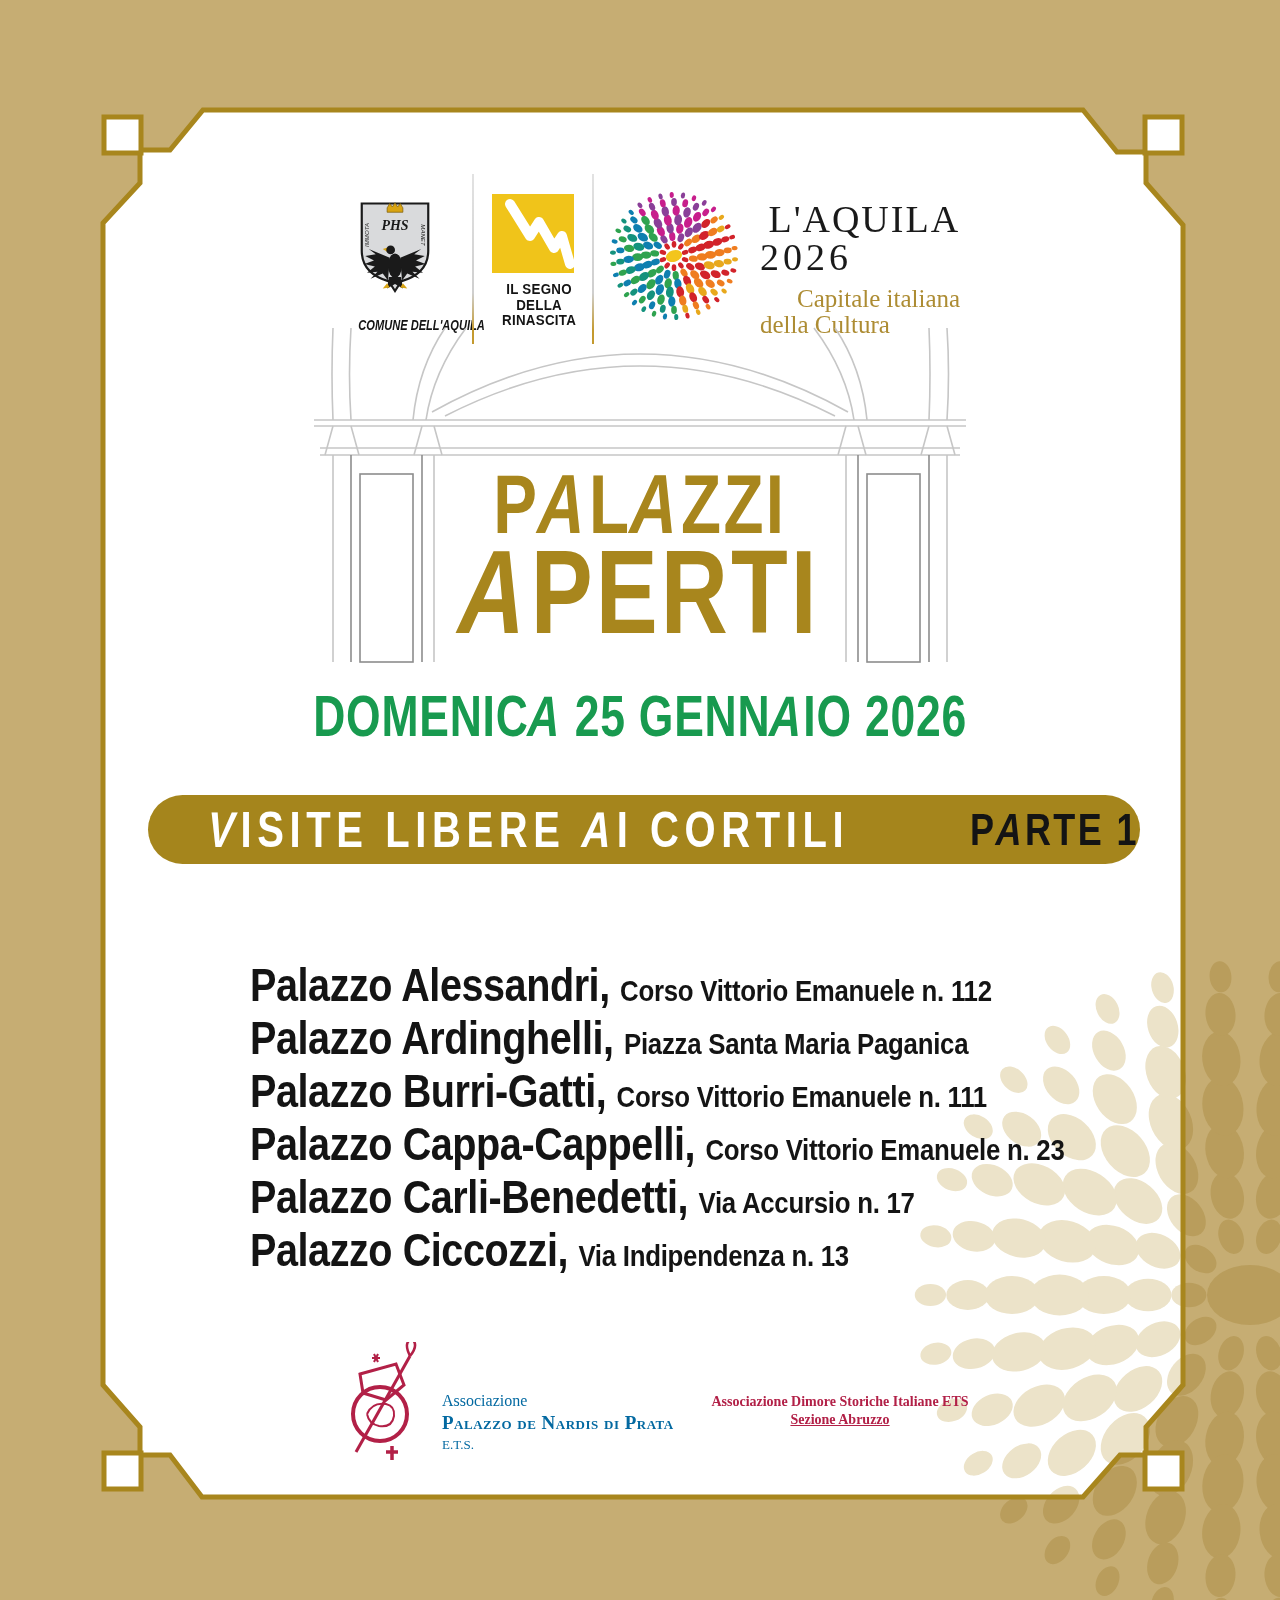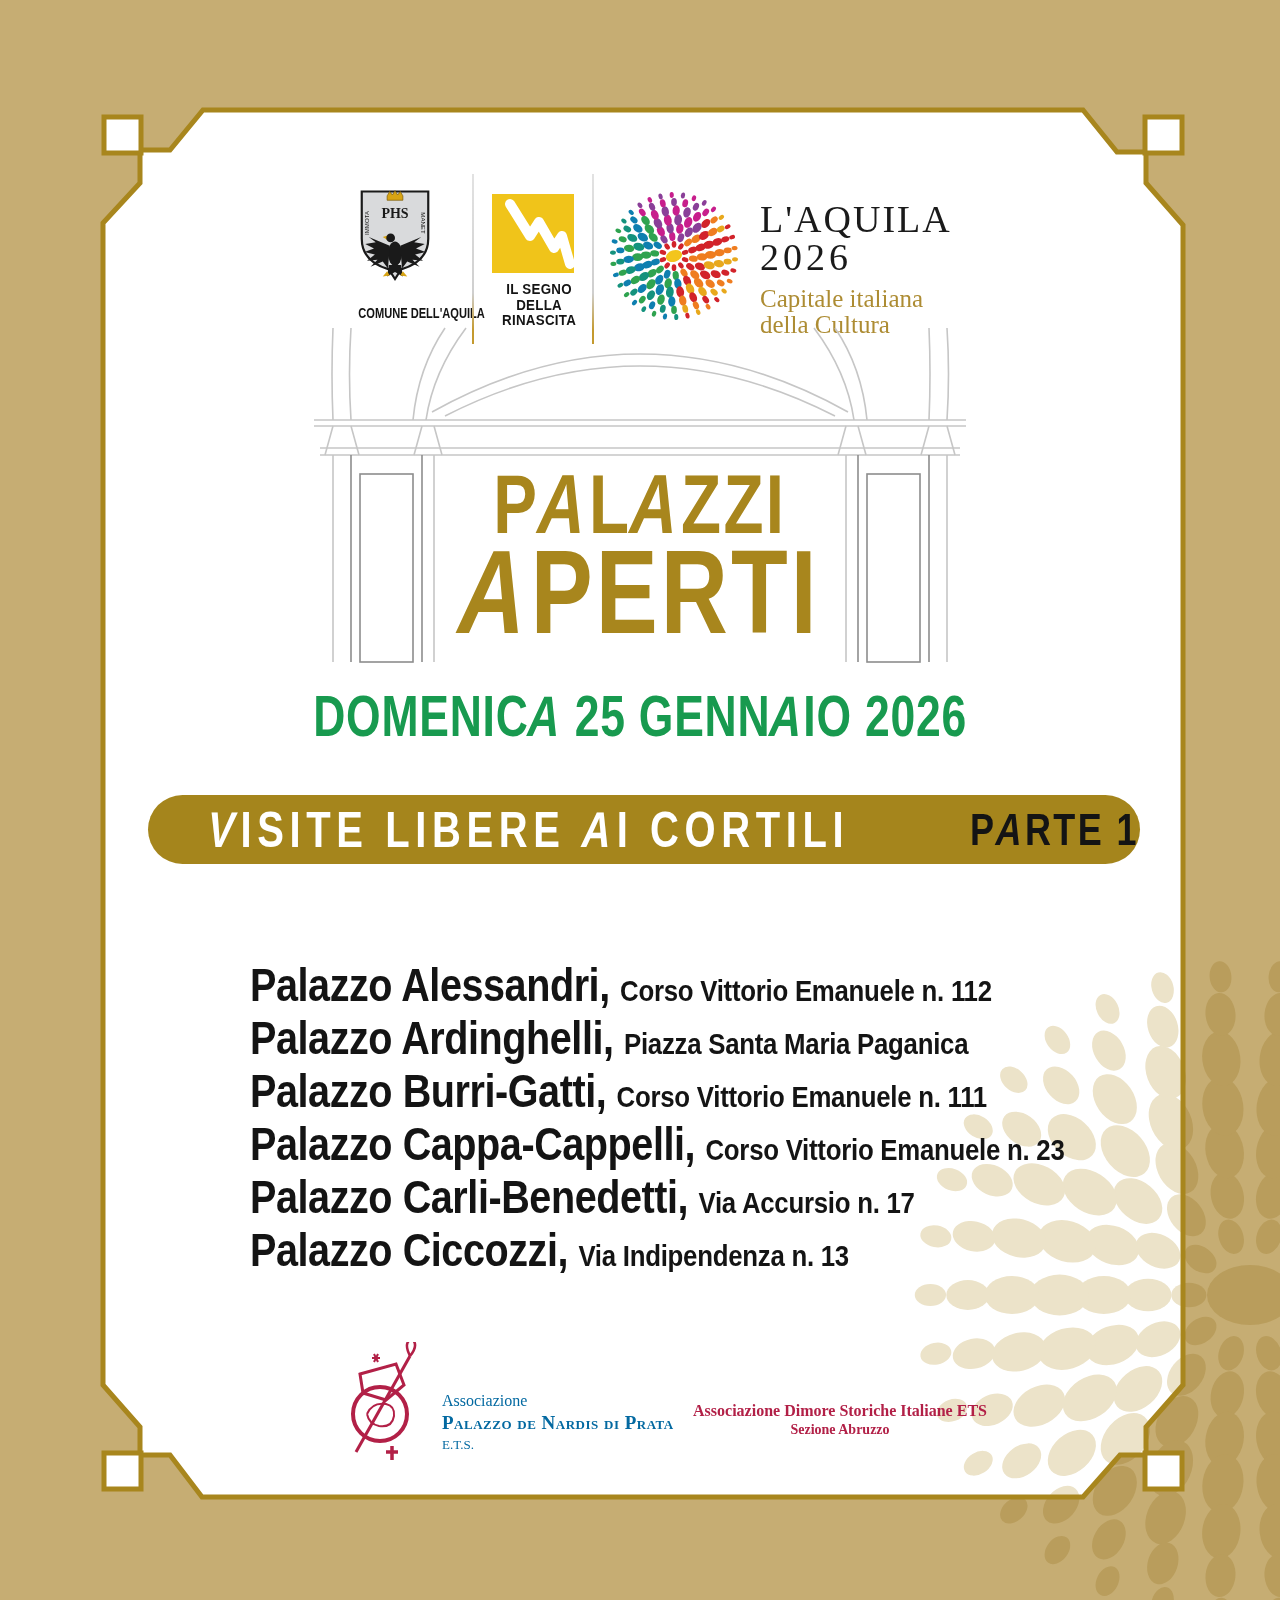--- a/index.html
+++ b/index.html
@@ -20,33 +20,33 @@
       1183px 1385px,1146px 1427px,1146px 1455px,1120px 1455px,1083px 1497px,
       202px 1497px,170px 1455px,140px 1455px,140px 1427px,103px 1385px,
       103px 223px,140px 183px,140px 150px,170px 150px);
   }
   #panel-watermark{left:0;top:0;width:1280px;height:1600px;}
   #frame-overlay{left:0;top:0;width:1280px;height:1600px;z-index:5;pointer-events:none;}
 
   
   .logo-divider{width:2px;top:174px;height:170px;z-index:3;
     background:linear-gradient(#e2e2e2 0%,#cfcfcf 70%,#c49a2f 92%,#c49a2f 100%);}
-  #comune-block{left:336px;top:188px;width:118px;text-align:center;z-index:3;}
+  #comune-block{left:336px;top:200px;width:118px;text-align:center;z-index:3;font-style:italic;}
   #comune-label{margin-top:4px;font-weight:700;font-size:15px;color:#141414;white-space:nowrap;
     display:inline-block;transform:scaleX(.74);transform-origin:center;letter-spacing:0;}
   #segno-block{left:492px;top:194px;width:100px;z-index:3;text-align:center;}
   #segno-square{width:82px;height:79px;background:#f0c41a;}
   #segno-label{margin-top:9px;font-weight:700;font-size:14.5px;line-height:1.08;color:#141414;
     display:inline-block;transform:scaleX(.92);transform-origin:left;letter-spacing:.3px;white-space:pre-line;}
   #sphere-logo{left:604px;top:186px;z-index:3;}
   #aquila-block{left:760px;top:200px;z-index:3;font-family:"Liberation Serif",serif;color:#1a1a1a;}
   #aquila-title{font-size:38px;letter-spacing:2px;line-height:1;text-align:right;}
   #aquila-year{font-size:38px;letter-spacing:4px;line-height:1;}
   #aquila-sub1,#aquila-sub2{font-size:25px;color:#ad8c33;line-height:1.02;}
-  #aquila-sub1{margin-top:10px;}
+  #aquila-sub1{margin-top:10px;margin-left:37px;}
 
   
   #arch-drawing{left:300px;top:324px;z-index:3;}
 
   
   .center-line{left:0;width:1280px;text-align:center;z-index:4;white-space:nowrap;}
   .cond{display:inline-block;transform:scaleX(.78);transform-origin:center;font-weight:700;}
   #title-line1{top:462px;}
   #title-line1 .cond{font-size:84px;letter-spacing:3px;color:#a8861d;line-height:1;}
   #title-line2{top:532px;}
@@ -77,22 +77,22 @@
   
   #nardis-block{left:334px;top:1342px;z-index:4;display:flex;align-items:center;gap:12px;
     color:#0369a1;font-family:"Liberation Serif",serif;}
   #nardis-text{padding-top:36px;}
   #nardis-line1{font-size:16px;}
   #nardis-line2{font-size:19px;font-variant:small-caps;font-weight:700;letter-spacing:.5px;margin-top:2px;}
   #nardis-line3{font-size:13px;margin-top:3px;}
   #adsi-block{left:690px;top:1382px;width:300px;text-align:center;z-index:4;
     color:#b22047;font-family:"Liberation Serif",serif;}
   #adsi-logo{font-size:54px;font-weight:700;letter-spacing:8px;line-height:1;}
-  #adsi-line1{font-size:16px;font-weight:700;margin-top:20px;white-space:nowrap;}
-  #adsi-line2{font-size:14px;font-weight:700;margin-top:2px;}
+  #adsi-line1{font-size:14px;font-weight:700;margin-top:12px;white-space:nowrap;}
+  #adsi-line2{font-size:14px;font-weight:700;margin-top:2px;text-decoration:underline;}
 </style>
 </head>
 <body>
 
 <svg id="bg-watermark" class="abs">
   <g id="wm-outer" transform="translate(1250,1295)">
       <ellipse cx="0" cy="0" rx="43.01" ry="29.92" transform="rotate(0 0 0)" fill="#b99d5c"></ellipse>
       <ellipse cx="61.199999999999996" cy="0" rx="17.595" ry="12.24" transform="rotate(0 61.199999999999996 0)" fill="#b99d5c"></ellipse>
       <ellipse cx="49.51184005574678" cy="35.97245744029936" rx="17.595" ry="12.24" transform="rotate(36 49.51184005574678 35.97245744029936)" fill="#b99d5c"></ellipse>
       <ellipse cx="18.911840055746783" cy="58.20465879726339" rx="17.595" ry="12.24" transform="rotate(72 18.911840055746783 58.20465879726339)" fill="#b99d5c"></ellipse>

